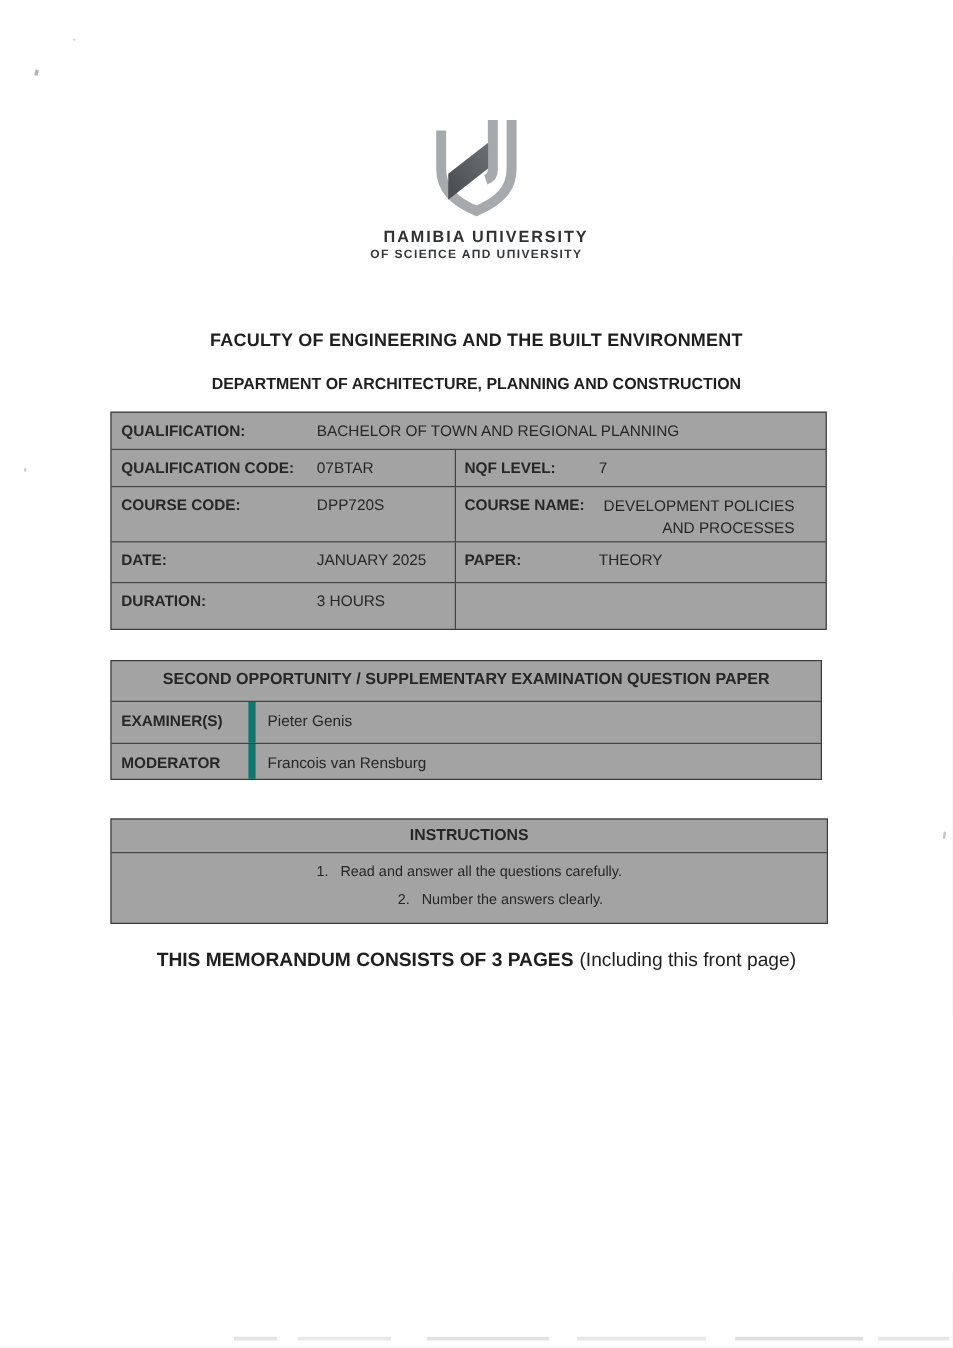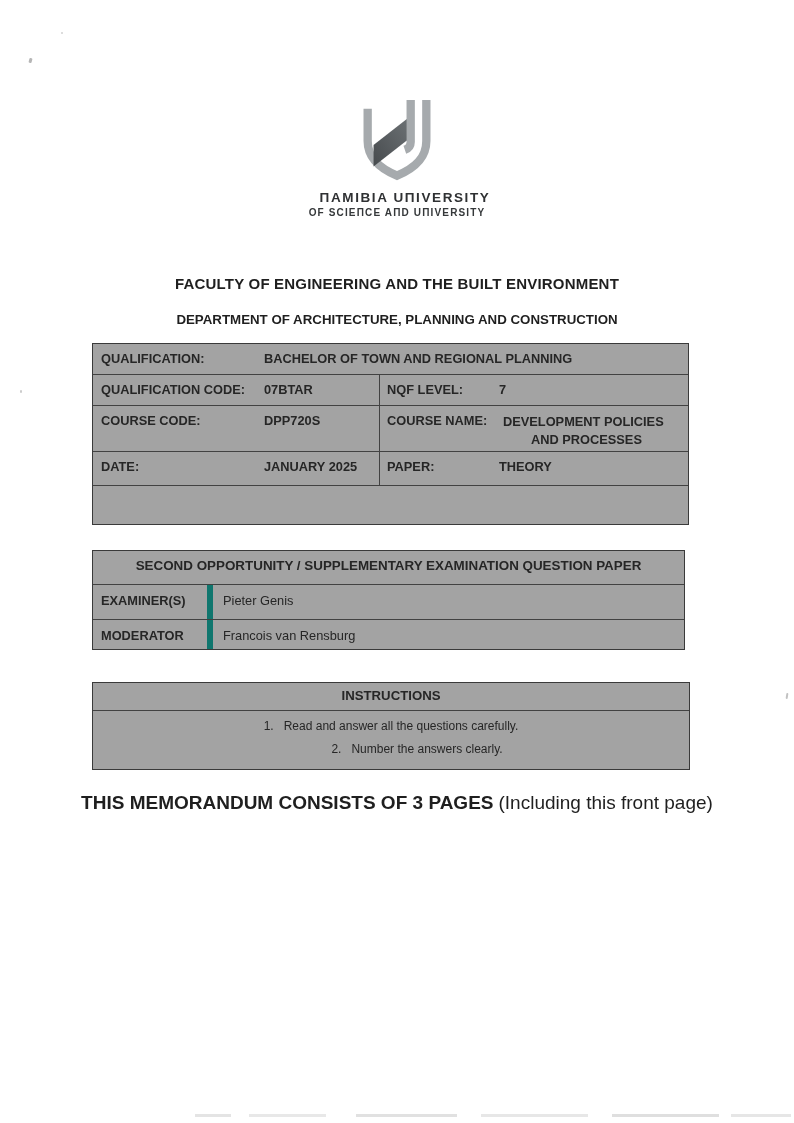--- a/index.html
+++ b/index.html
@@ -19,21 +19,21 @@
   .h-faculty{position:absolute;top:275px;left:0;width:100%;text-align:center;
     font-size:15px;font-weight:700;letter-spacing:.2px;color:#1f1f1f;}
   .h-dept{position:absolute;top:312px;left:0;width:100%;text-align:center;
     font-size:13.3px;font-weight:700;color:#1f1f1f;}
 
   
   .tbl{position:absolute;border:1.5px solid #3a3a3a;font-size:12.8px;background:#a3a3a3;}
   .trow{display:flex;align-items:stretch;border-top:1px solid #424242;}
   .trow:first-child{border-top:none;}
   .lbl{font-weight:700;flex:none;}
-  .val{font-weight:700;}
+  .val{font-weight:400;text-align:right;}
 
   
   .t1{left:92px;top:343px;width:597px;}
   .t1 .full{padding:7px 0 0 8px;}
   .t1 .cellL{width:287px;flex:none;border-right:1px solid #424242;padding:7px 0 0 8px;display:flex;}
   .t1 .cellR{flex:1;padding:7px 0 0 7px;display:flex;}
   .t1 .lblL{width:163px;}
   .t1 .lblR{width:112px;}
   .t1 .r1{height:30px;}
   .t1 .r2{height:31px;}
@@ -54,21 +54,21 @@
   
   .t3{left:92px;top:682px;width:598px;}
   .t3 .thead{height:27px;padding-top:5px;text-align:center;font-weight:700;font-size:13.2px;}
   .t3 .tbody{height:59px;display:block;}
   .t3 .item{text-align:center;font-size:12px;}
   .t3 .item .num{margin-right:10px;}
   .t3 .item1{margin-top:8px;}
   .t3 .item2{margin-top:9px;transform:translateX(26px);}
 
   
-  .memo{position:absolute;top:792px;left:0;width:100%;text-align:center;font-size:19px;color:#1f1f1f;}
+  .memo{position:absolute;top:792px;left:0;width:100%;text-align:center;font-size:16px;color:#1f1f1f;}
   .memo .b{font-weight:700;margin-right:5px;}
 
   
   .speck{position:absolute;background:#8f8f8f;border-radius:1px;opacity:.65;}
   .sp1{left:29px;top:58px;width:3px;height:5px;transform:rotate(14deg);}
   .sp2{left:61px;top:32px;width:2px;height:2px;opacity:.4;}
   .sp3{left:20px;top:390px;width:2px;height:3px;opacity:.45;}
   .sp4{left:786px;top:693px;width:2px;height:6px;transform:rotate(8deg);opacity:.55;}
   .scan-edge{
     position:absolute;top:1114px;left:195px;width:596px;height:3px;opacity:.55;
@@ -135,20 +135,24 @@
       <div class="cellL">
         <span class="lbl lblL">DATE:</span>
         <span class="val">JANUARY 2025</span>
       </div>
       <div class="cellR">
         <span class="lbl lblR">PAPER:</span>
         <span class="val">THEORY</span>
       </div>
     </div>
     <div class="trow r5">
+      <div class="cellL">
+        <span class="lbl lblL">DURATION:</span>
+        <span class="val">3 HOURS</span>
+      </div>
     </div>
   </div>
 
   <div class="tbl t2">
     <div class="trow thead" style="display:block">SECOND OPPORTUNITY / SUPPLEMENTARY EXAMINATION QUESTION PAPER</div>
     <div class="trow rA">
       <div class="lblcell">EXAMINER(S)</div>
       <div class="valcell">Pieter Genis</div>
     </div>
     <div class="trow rB">

